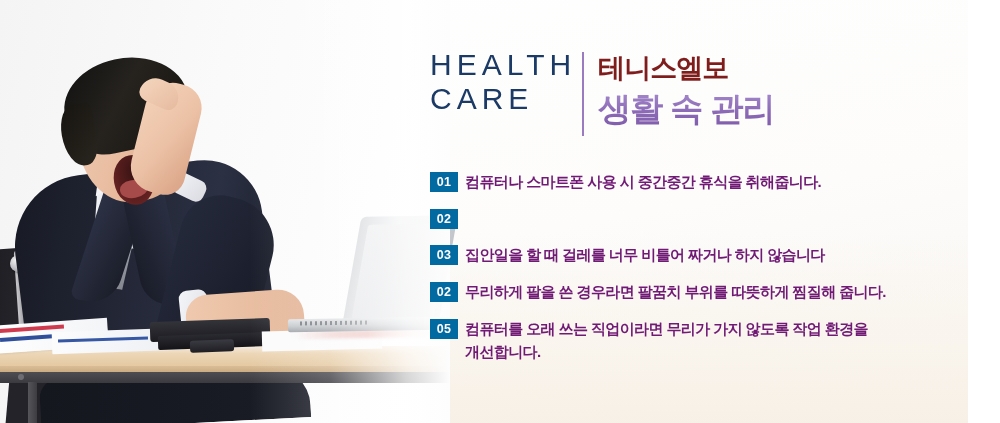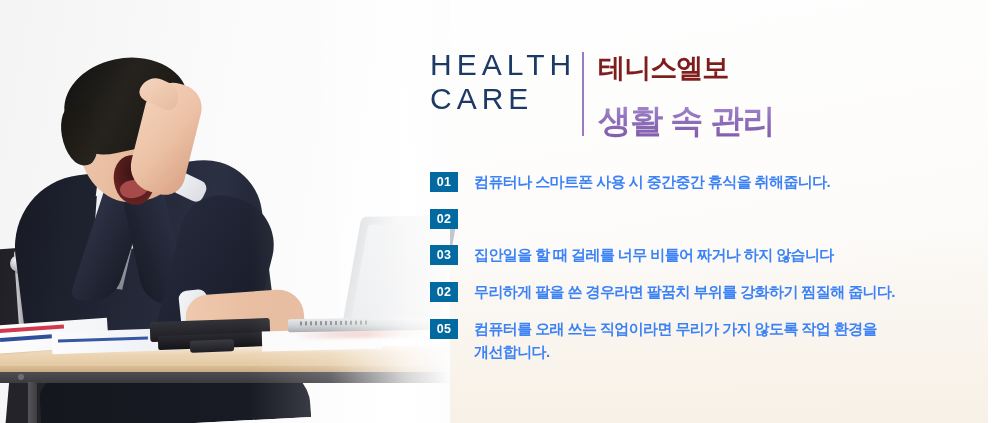--- a/index.html
+++ b/index.html
@@ -10,21 +10,20 @@
   body {
     font-family: "Liberation Sans", "DejaVu Sans", sans-serif;
   }
 
   .banner {
     position: relative;
     width: 968px;
     height: 423px;
     overflow: hidden;
     background: #fdfdfd;
-    padding-left: 20px;
   }
 
   
   .bg-base {
     position: absolute;
     inset: 0;
     background: linear-gradient(170deg, #ffffff 0%, #fdfcfb 55%, #f8f5f1 100%);
   }
   .bg-warm {
     position: absolute;
@@ -458,21 +457,20 @@
     font-size: 33px;
     font-weight: 700;
     background: linear-gradient(to bottom, #a98fd0 0%, #8a68b4 60%, #7e5aa8 100%);
     -webkit-background-clip: text;
     background-clip: text;
     color: #8a68b4;
     -webkit-text-fill-color: transparent;
     letter-spacing: -1px;
     line-height: 44px;
     white-space: nowrap;
-    margin-top: 12px;
   }
 
   
   .tips {
     position: absolute;
     left: 0; top: 170px;
     width: 520px;
   }
   .tip {
     display: flex;
@@ -488,24 +486,24 @@
     color: #ffffff;
     font-size: 12.5px;
     font-weight: 700;
     letter-spacing: .3px;
     display: flex;
     align-items: center;
     justify-content: center;
     margin-top: 2px;
   }
   .tip-text {
-    margin-left: 16px;
+    margin-left: 7px;
     font-size: 15px;
     font-weight: 700;
-    color: #3b82f6;
+    color: #701a75;
     line-height: 23px;
     letter-spacing: -0.6px;
     white-space: pre-line;
   }
 </style>
 </head>
 <body>
 
 <div class="banner">
 
@@ -593,21 +591,21 @@
       </div>
       <div class="tip">
         <div class="tip-num">02</div>
       </div>
       <div class="tip">
         <div class="tip-num">03</div>
         <div class="tip-text">집안일을 할 때 걸레를 너무 비틀어 짜거나 하지 않습니다</div>
       </div>
       <div class="tip">
         <div class="tip-num">02</div>
-        <div class="tip-text">무리하게 팔을 쓴 경우라면 팔꿈치 부위를 강화하기 찜질해 줍니다.</div>
+        <div class="tip-text">무리하게 팔을 쓴 경우라면 팔꿈치 부위를 따뜻하게 찜질해 줍니다.</div>
       </div>
       <div class="tip">
         <div class="tip-num">05</div>
         <div class="tip-text">컴퓨터를 오래 쓰는 직업이라면 무리가 가지 않도록 작업 환경을
 개선합니다.</div>
       </div>
     </div>
 
   </div>
 </div>

